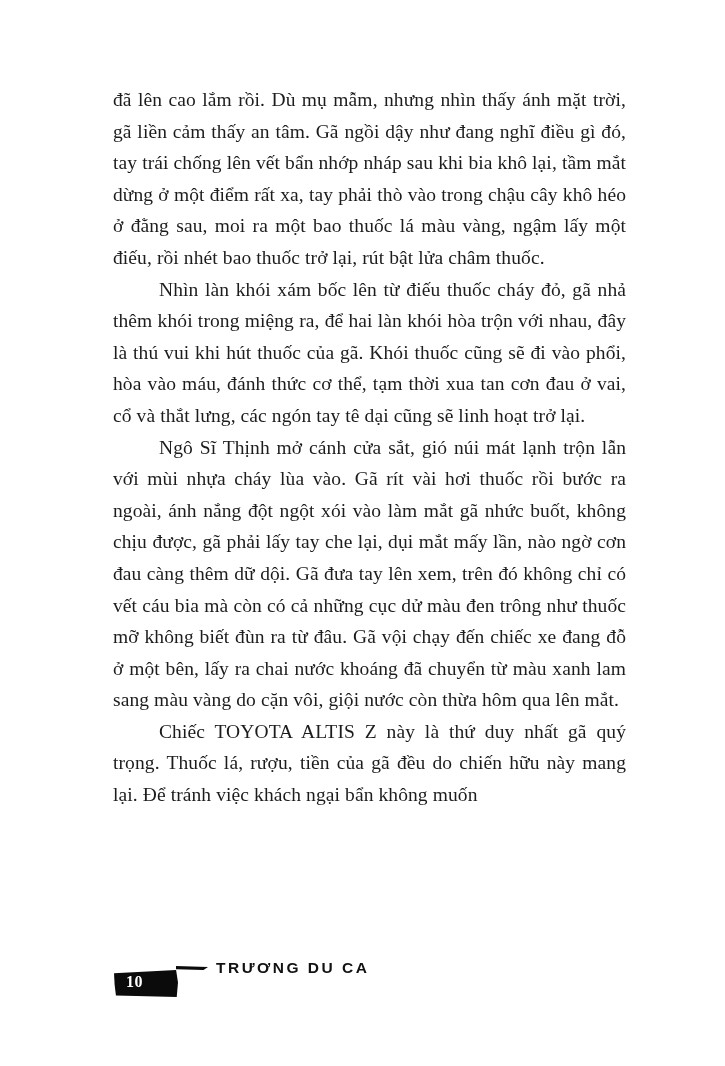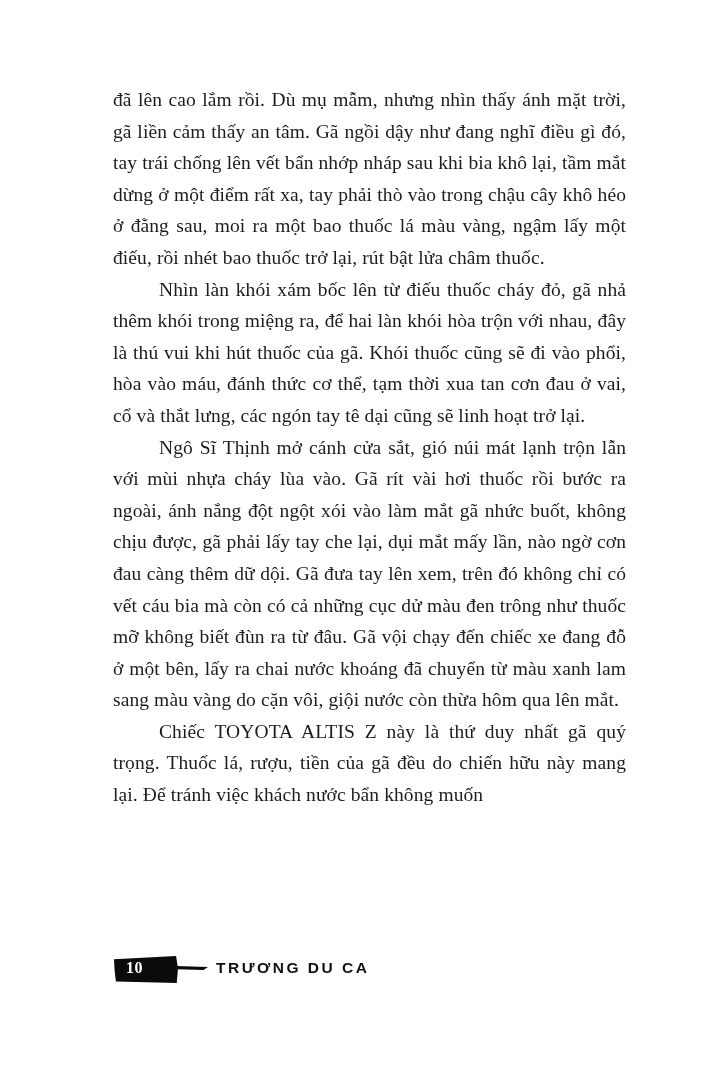--- a/index.html
+++ b/index.html
@@ -41,21 +41,21 @@
   .footer {
     position: absolute;
     left: 0;
     top: 950px;
     width: 725px;
     height: 40px;
   }
   .page-number-badge {
     position: absolute;
     left: 114px;
-    top: 6px;
+    top: 20px;
     width: 64px;
     height: 27px;
     background: #0b0b0b;
     
     clip-path: polygon(0% 12%, 97% 0%, 100% 46%, 98% 100%, 3% 94%, 1% 55%);
   }
   .page-number-badge .num {
     position: absolute;
     left: 12px;
     top: 3px;
@@ -89,21 +89,21 @@
 </style>
 </head>
 <body>
 
 <div class="page">
 
   <div class="text-block">
     <p class="para no-indent">đã lên cao lắm rồi. Dù mụ mẫm, nhưng nhìn thấy ánh mặt trời, gã liền cảm thấy an tâm. Gã ngồi dậy như đang nghĩ điều gì đó, tay trái chống lên vết bẩn nhớp nháp sau khi bia khô lại, tầm mắt dừng ở một điểm rất xa, tay phải thò vào trong chậu cây khô héo ở đằng sau, moi ra một bao thuốc lá màu vàng, ngậm lấy một điếu, rồi nhét bao thuốc trở lại, rút bật lửa châm thuốc.</p>
     <p class="para">Nhìn làn khói xám bốc lên từ điếu thuốc cháy đỏ, gã nhả thêm khói trong miệng ra, để hai làn khói hòa trộn với nhau, đây là thú vui khi hút thuốc của gã. Khói thuốc cũng sẽ đi vào phổi, hòa vào máu, đánh thức cơ thể, tạm thời xua tan cơn đau ở vai, cổ và thắt lưng, các ngón tay tê dại cũng sẽ linh hoạt trở lại.</p>
     <p class="para">Ngô Sĩ Thịnh mở cánh cửa sắt, gió núi mát lạnh trộn lẫn với mùi nhựa cháy lùa vào. Gã rít vài hơi thuốc rồi bước ra ngoài, ánh nắng đột ngột xói vào làm mắt gã nhức buốt, không chịu được, gã phải lấy tay che lại, dụi mắt mấy lần, nào ngờ cơn đau càng thêm dữ dội. Gã đưa tay lên xem, trên đó không chỉ có vết cáu bia mà còn có cả những cục dử màu đen trông như thuốc mỡ không biết đùn ra từ đâu. Gã vội chạy đến chiếc xe đang đỗ ở một bên, lấy ra chai nước khoáng đã chuyển từ màu xanh lam sang màu vàng do cặn vôi, giội nước còn thừa hôm qua lên mắt.</p>
-    <p class="para">Chiếc TOYOTA ALTIS Z này là thứ duy nhất gã quý trọng. Thuốc lá, rượu, tiền của gã đều do chiến hữu này mang lại. Để tránh việc khách nước bẩn không muốn</p>
+    <p class="para">Chiếc TOYOTA ALTIS Z này là thứ duy nhất gã quý trọng. Thuốc lá, rượu, tiền của gã đều do chiến hữu này mang lại. Để tránh việc khách ngại bẩn không muốn</p>
   </div>
 
   <div class="footer">
     <div class="page-number-badge">
       <span class="num">10</span>
     </div>
     <span class="brush-streak"></span>
     <div class="author">TRƯƠNG DU CA</div>
   </div>
 

